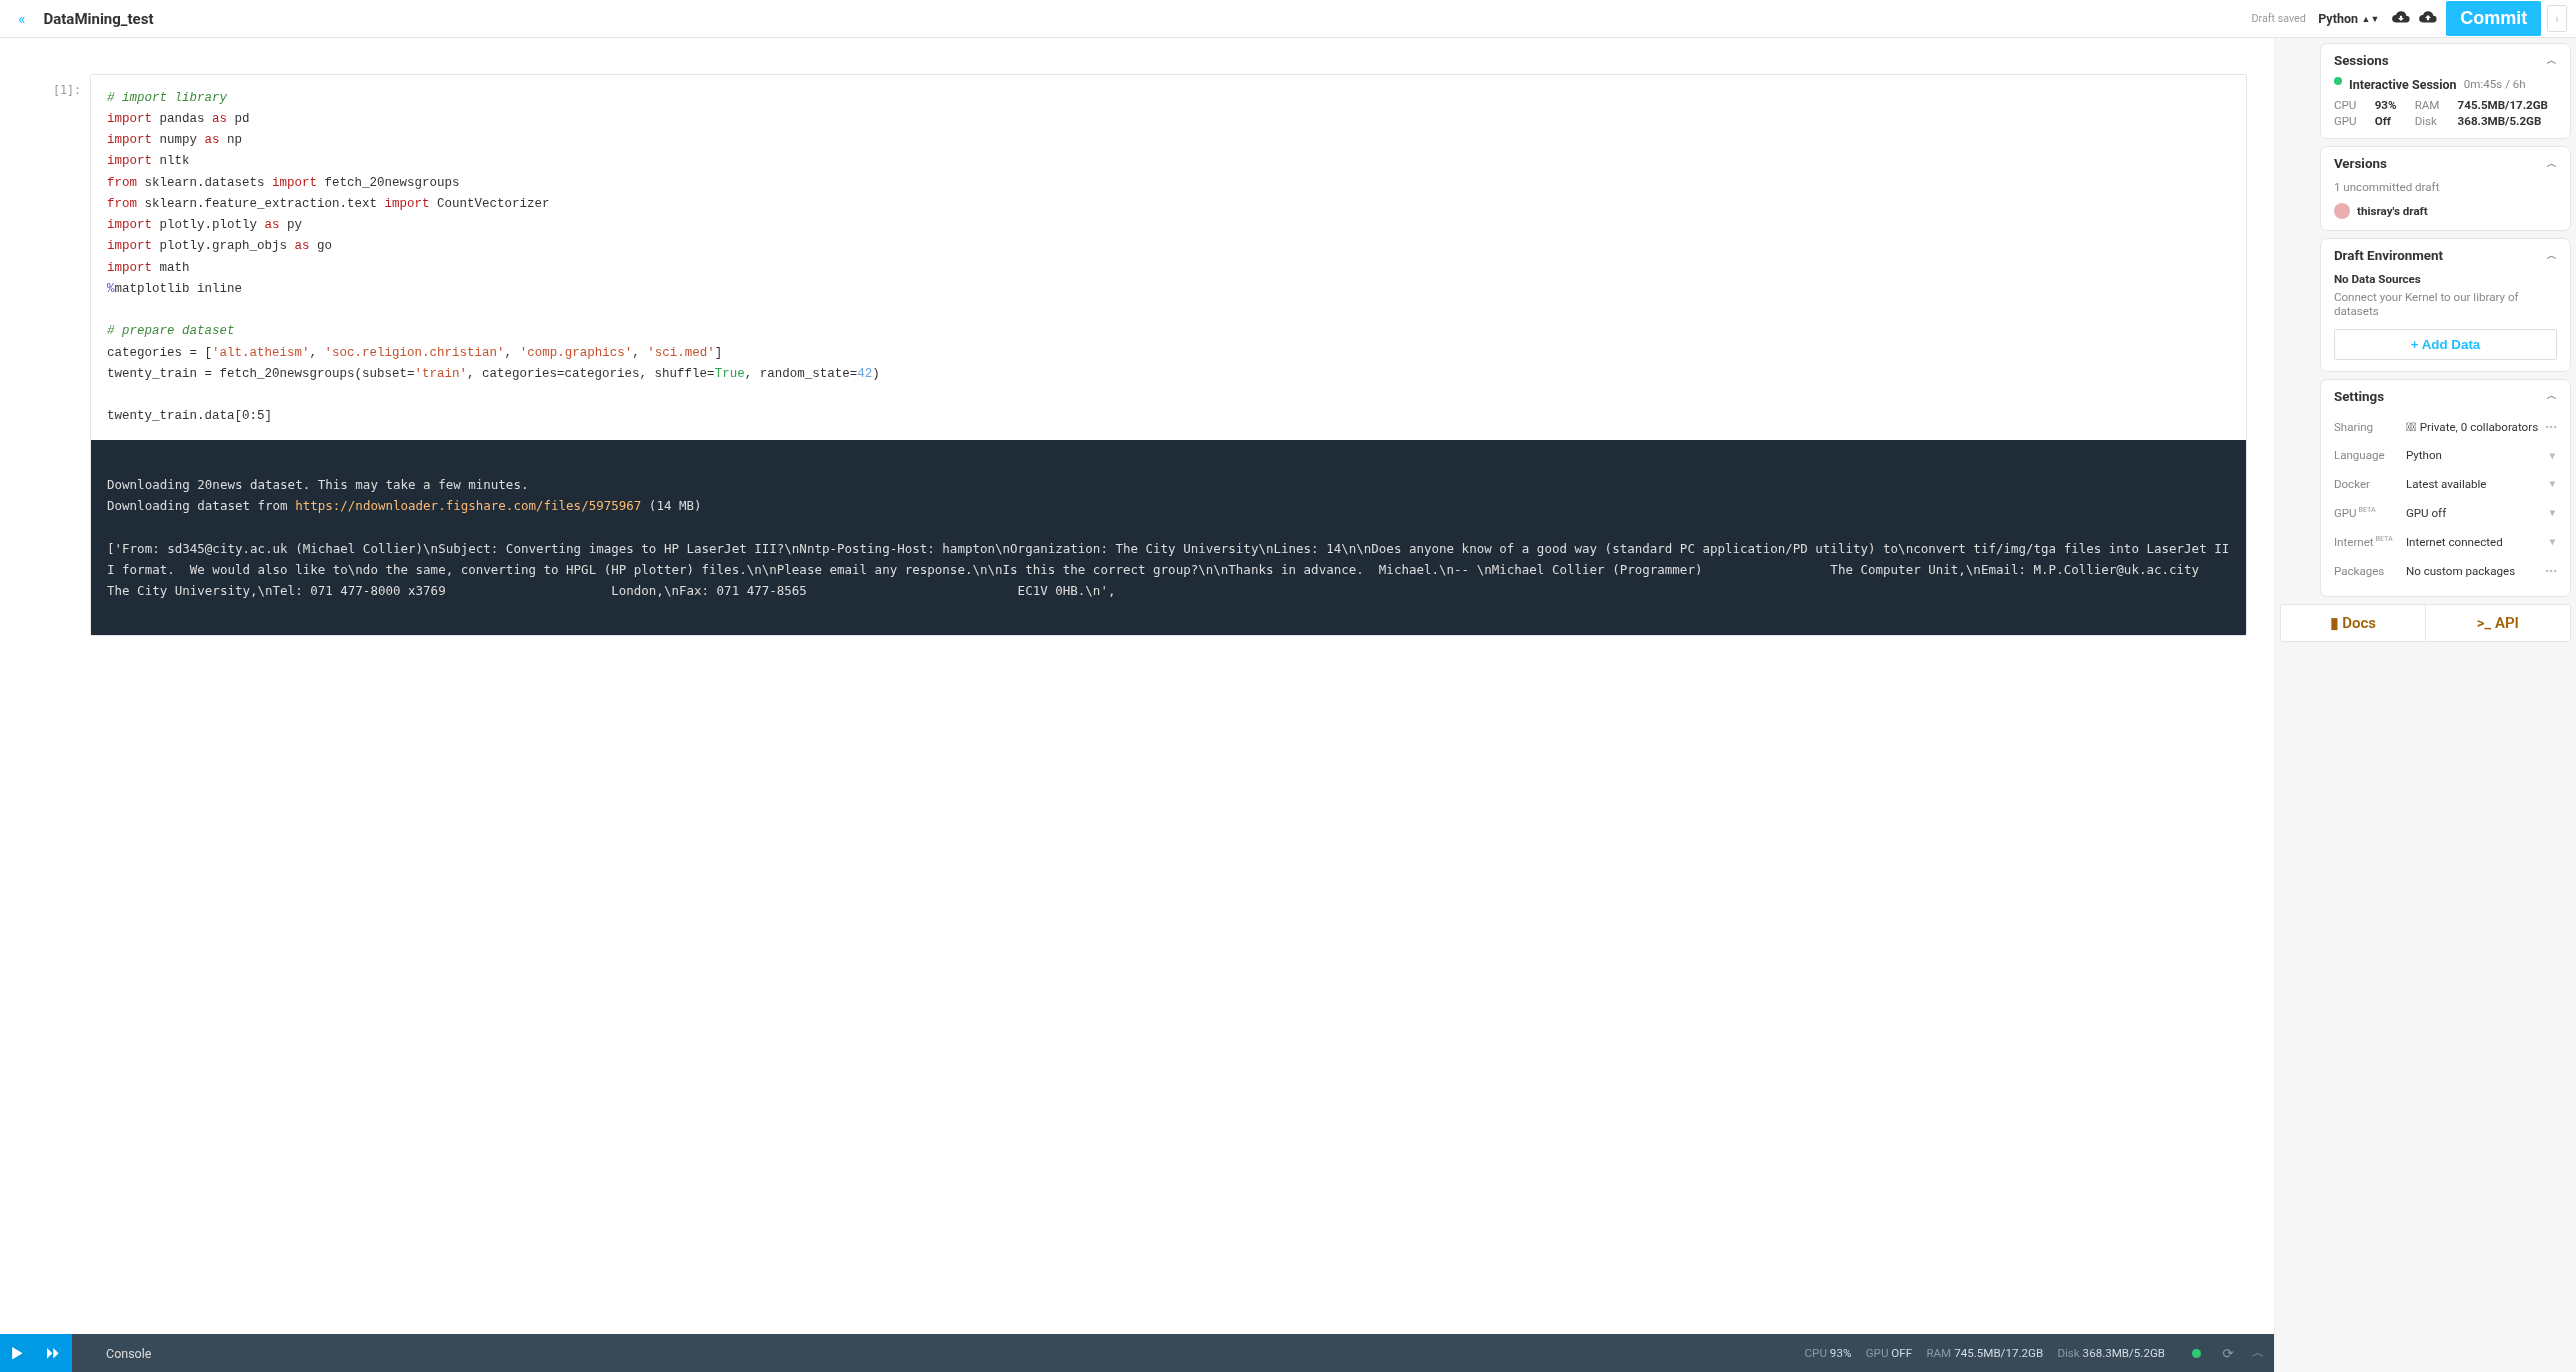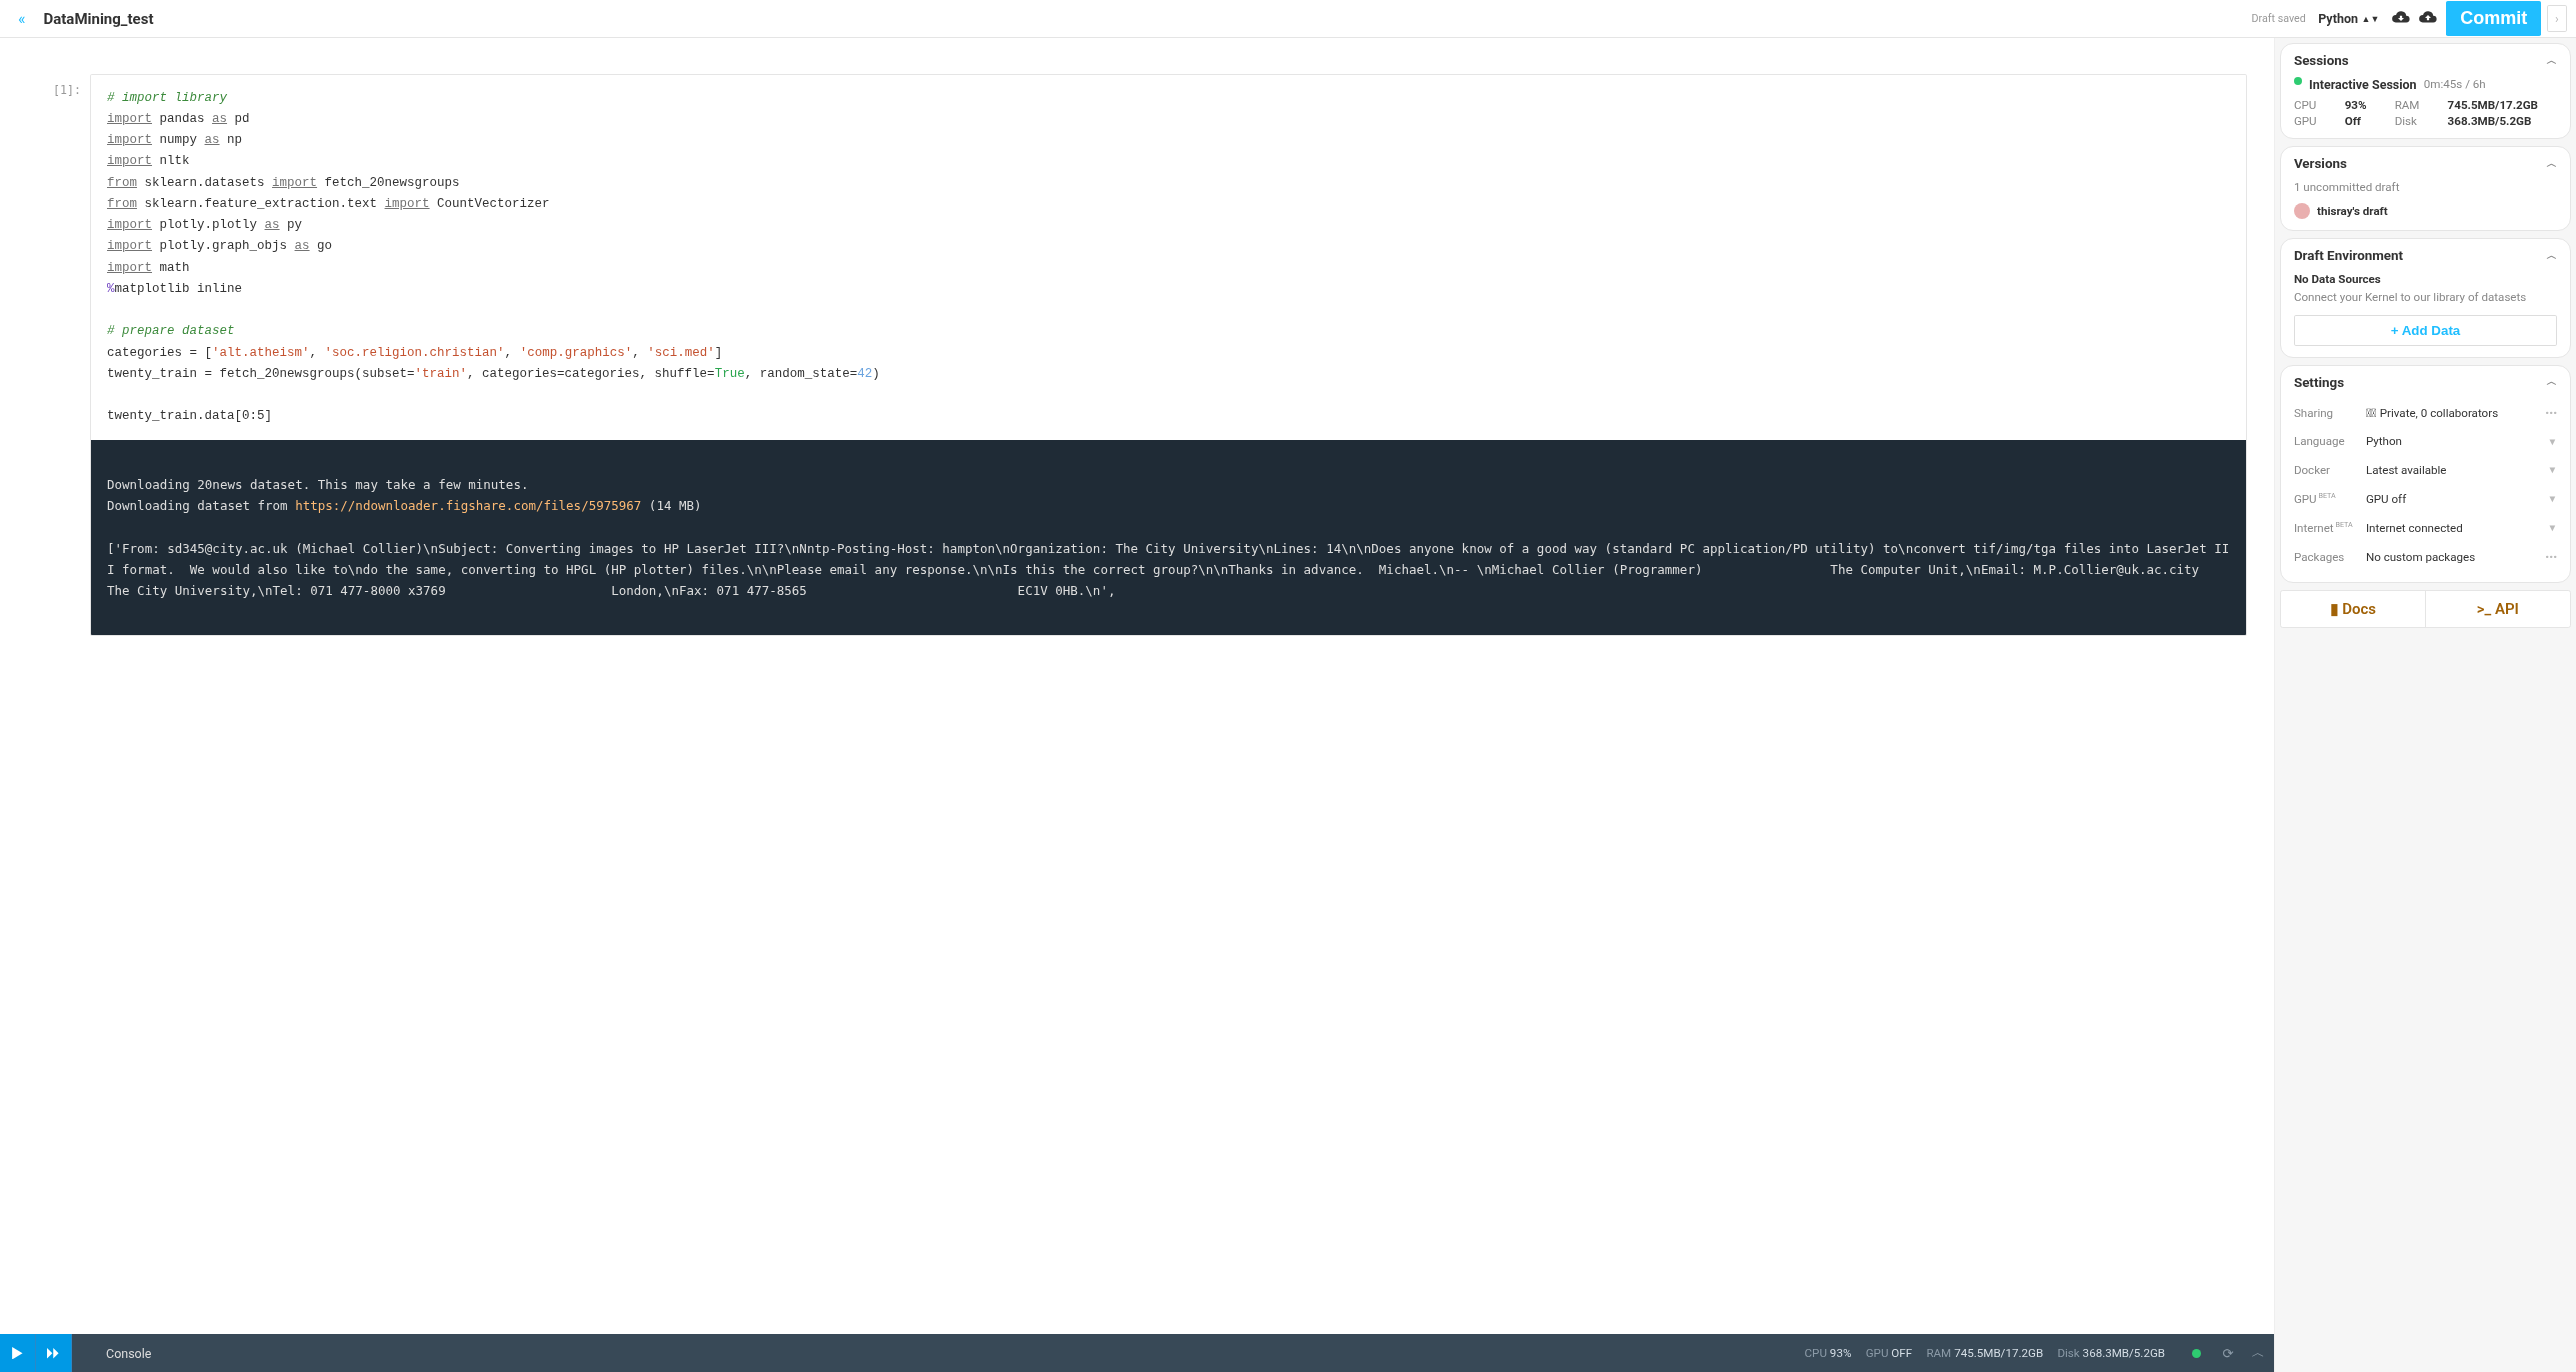--- a/index.html
+++ b/index.html
@@ -24,40 +24,40 @@
 .notebook-col { flex: 1; display: flex; flex-direction: column; overflow: hidden; border-right: 0.9px solid #eee;}
 .notebook-scroll { flex: 1; overflow: auto; padding: 36px 0 0 0; }
 .cell-wrap { display: flex; padding: 0 0 0 18px; }
 .prompt { width: 72px; text-align: right; color: #999; font-family: "SFMono-Regular", Consolas, monospace; font-size: 11.6px; padding: 9px 9px 0 0;}
 .code-cell { flex: 1; border: 0.9px solid #e5e5e5; border-radius: 1.8px; margin-right: 27px; overflow: hidden;}
 .code { font-family: "SFMono-Regular", Consolas, "Liberation Mono", Menlo, monospace; font-size: 12.5px; line-height: 1.7; padding: 12.5px 16px; white-space: pre; }
 .output { background: #1f2b36; color: #ddd; font-family: "SFMono-Regular", Consolas, monospace; font-size: 12.5px; line-height: 1.7; padding: 12.5px 16px; white-space: pre-wrap; word-break: break-all;}
 .output a { color: #fdba74; text-decoration: none;}
 
 .c-comment { color: #3b8a3b; font-style: italic; }
-.c-kw { color: #737373; font-weight: 500; text-decoration: underline;}
+.c-kw { color: #b91c1c; font-weight: 500;}
 .c-str { color: #c45230; }
 .c-bool { color: #2aa54e; }
 .c-num { color: #6aa3df; }
 .c-magic { color: #6f42c1; }
 
 
 .console-bar { height: 38px; background: #384957; color: #ddd; display: flex; align-items: center; font-size: 11.6px;}
 .run-btn { background: #0099e5; color: #fff; width: 36px; height: 38px; display:flex; align-items:center; justify-content:center; cursor:pointer; border-right: 0.9px solid #2b88c7;}
 .console-label { padding: 0 16px; font-size: 12.5px;}
 .console-bar .spacer { flex: 1; }
 .stat { margin-right: 14.3px; }
 .stat-label { color: #8b9aa7; }
 .stat-val { color: #d4dde5; }
 .status-dot { width: 9px; height: 9px; border-radius: 50%; background: #2ecc71; display: inline-block; margin: 0 12.5px;}
 .bar-icon { color: #8b9aa7; margin: 0 9px; cursor:pointer; font-size: 13.4px;}
 
 
 .sidebar { width: 301px; background: #f6f6f6; overflow-y: auto; padding: 5.4px;}
-.panel { background: #fff; border: 0.9px solid #e5e5e5; border-radius: 13px; margin-bottom: 7.2px; }
+.panel { background: #fff; border: 0.9px solid #e5e5e5; border-radius: 7px; margin-bottom: 7.2px; margin-left: 40px; }
 .panel-head { display: flex; align-items: center; padding: 9px 12.5px; font-weight: 700; font-size: 13.4px; cursor: pointer;}
 .panel-head .chev { margin-left: auto; color: #888; font-size: 10.7px;}
 .panel-body { padding: 0 12.5px 10.7px 12.5px; font-size: 11.6px;}
 .session-line { display: flex; align-items: flex-start; margin-bottom: 5.4px;}
 .green-dot { width: 8px; height: 8px; border-radius: 50%; background: #2ecc71; margin-right: 7.2px;}
 .session-name { font-weight: 700; font-size: 12.5px;}
 .session-time { color: #888; margin-left: 7.2px; font-size: 11.6px;}
 .metrics { display: grid; grid-template-columns: auto auto auto auto; column-gap: 9px; row-gap: 1.8px; font-size: 11.6px;}
 .metrics .lbl { color: #888;}
 .metrics .val { font-weight: 700;}

